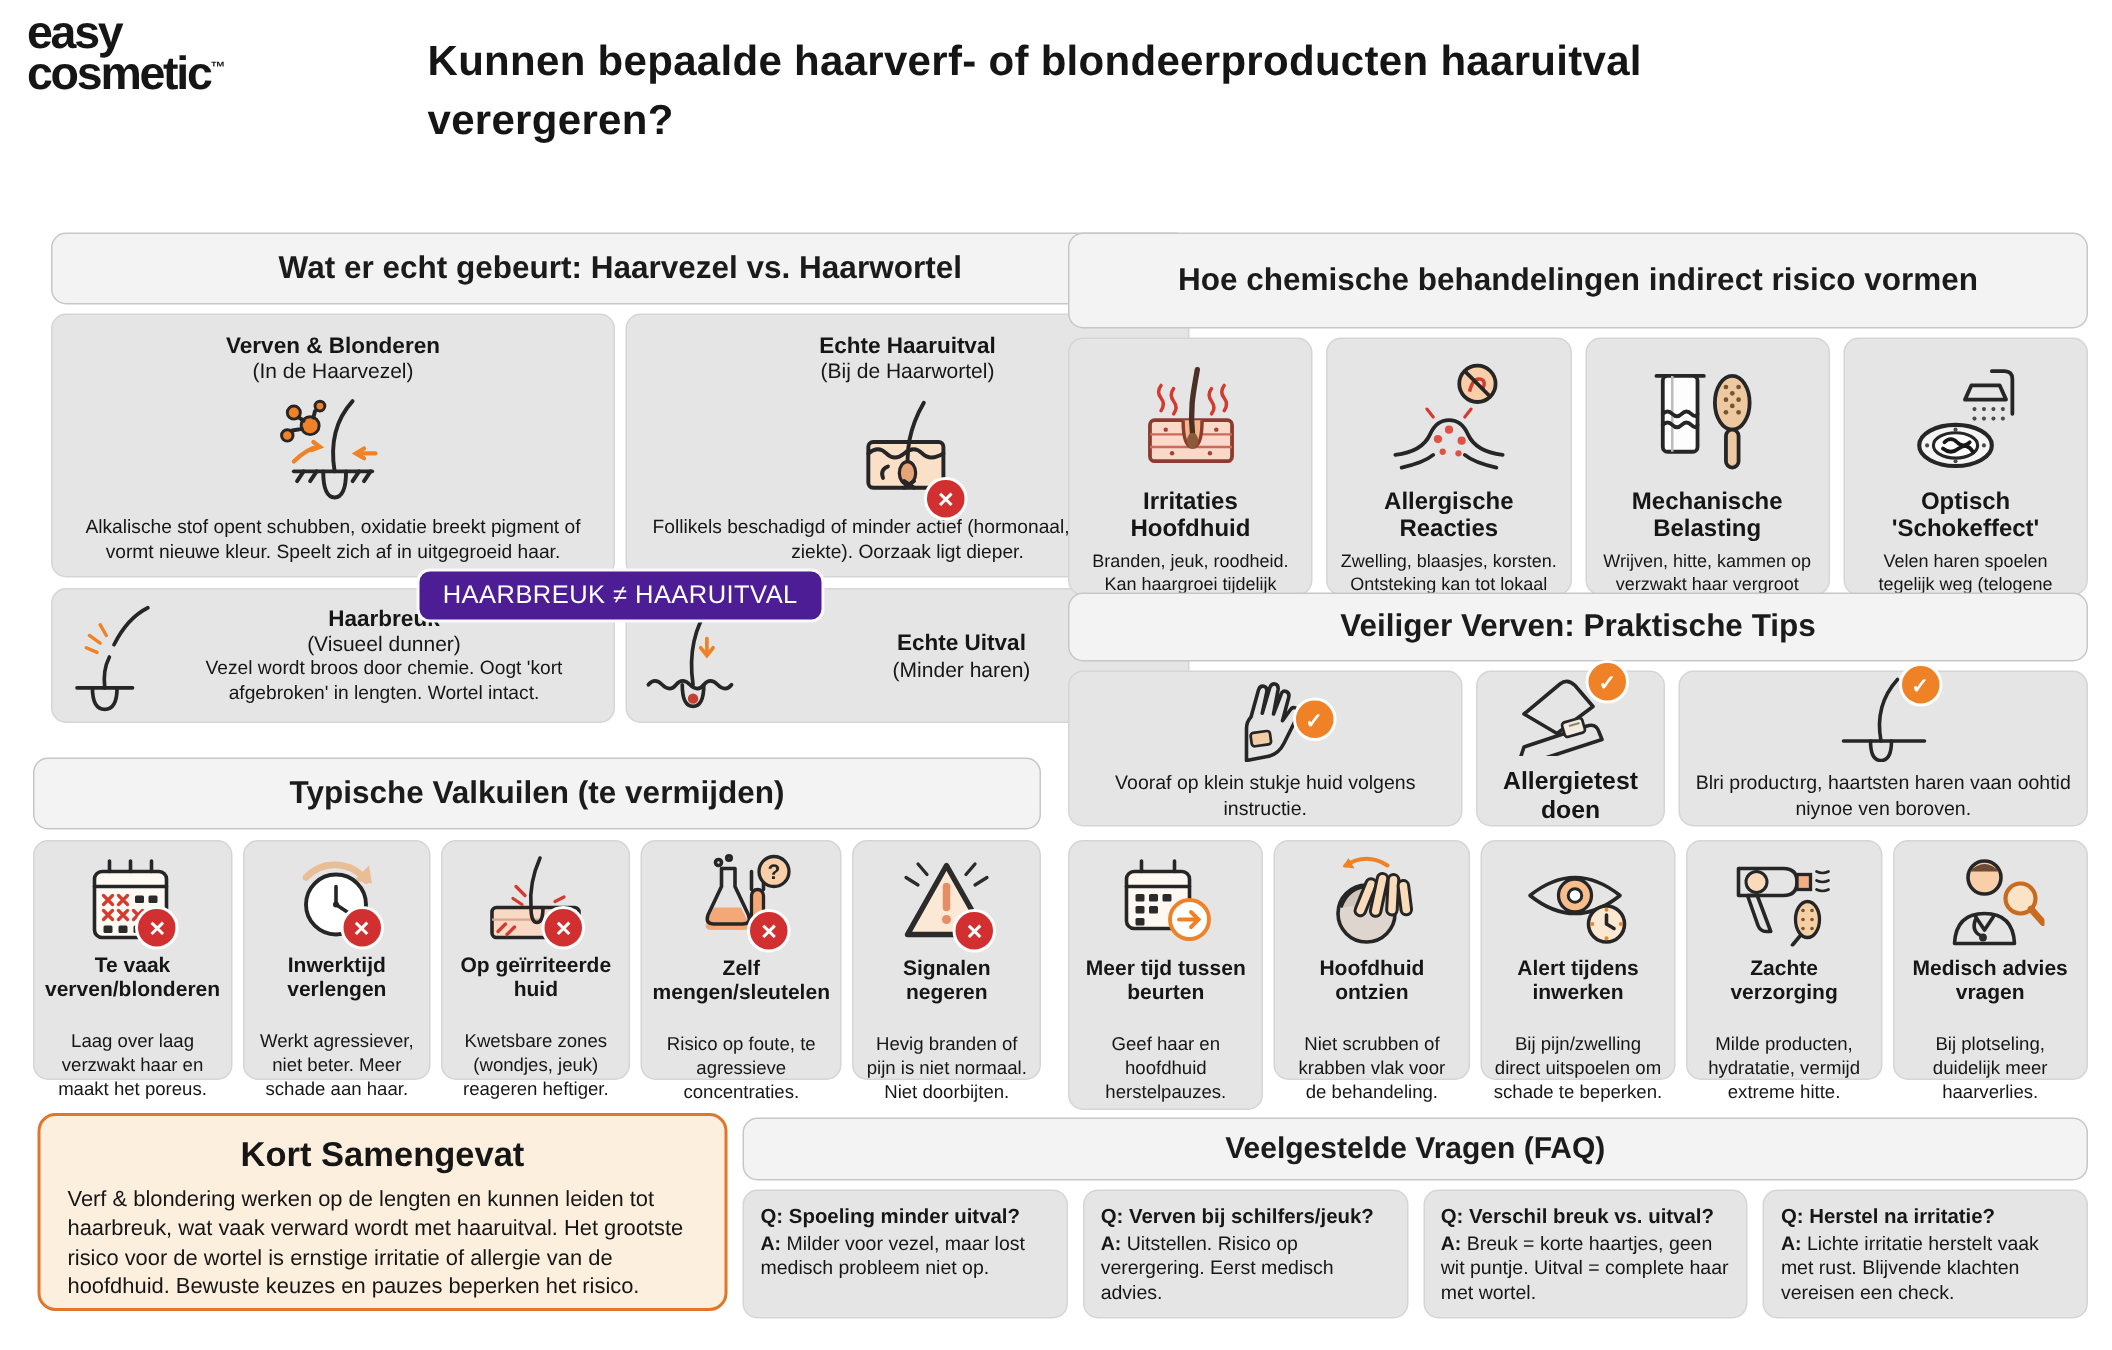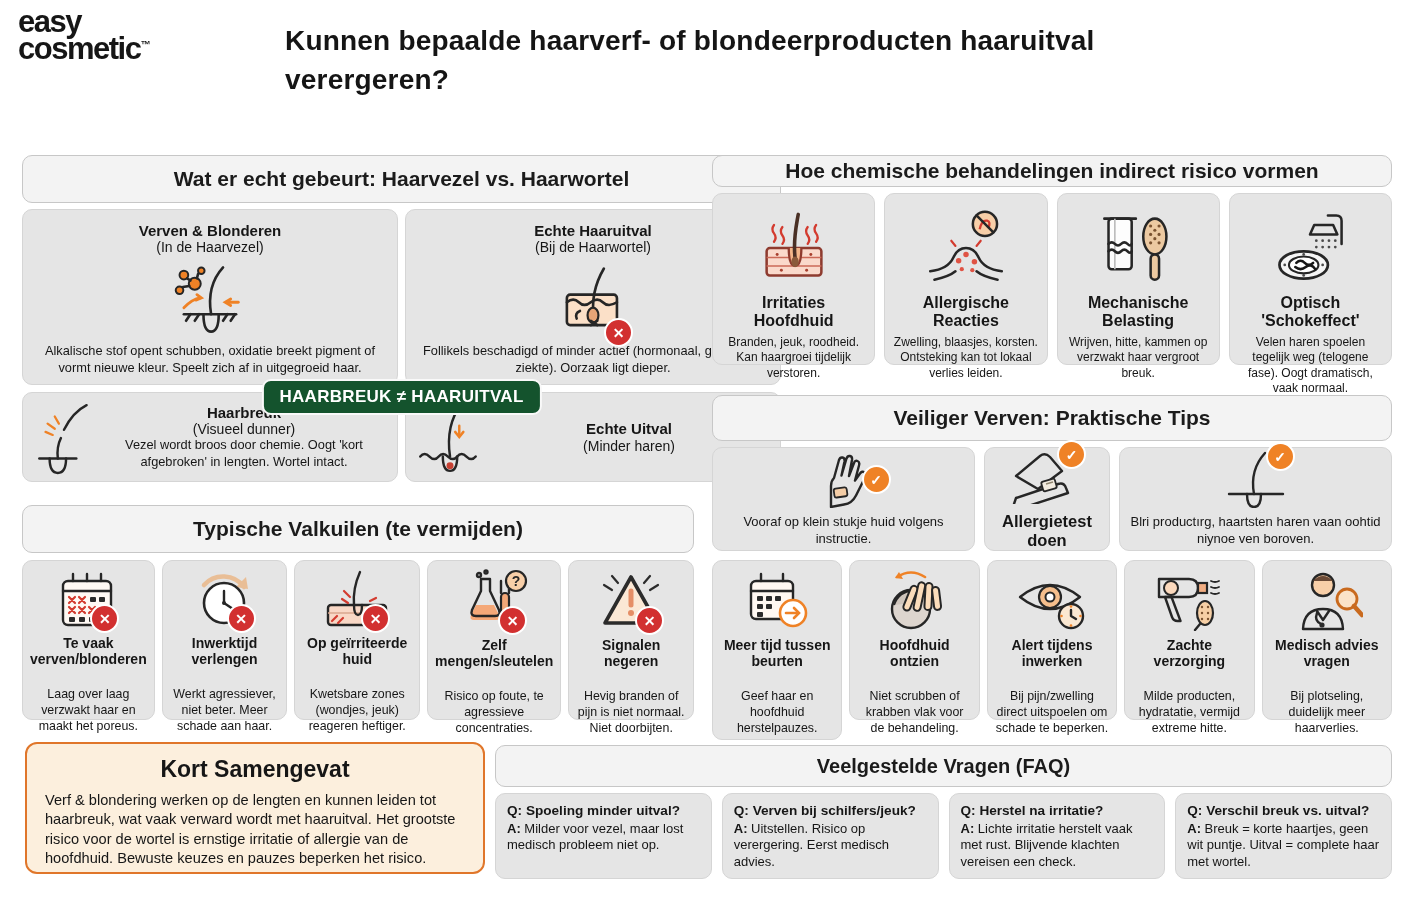--- a/index.html
+++ b/index.html
@@ -35,21 +35,21 @@
   .badge.br{right:2px;bottom:-4px;}
   .badge.tr{right:-2px;top:-8px;}
   .badge.mr{right:-12px;top:50%;margin-top:-14px;}
   
   .anatomy-grid{display:grid;grid-template-columns:1fr 1fr;gap:7px;margin-top:6px;}
   .anatomy-card{padding:12px 14px 8px;height:176px;justify-content:flex-start;}
   .anatomy-card .icon{flex:1;}
   .anatomy-small{height:90px;flex-direction:row;align-items:center;text-align:center;padding:6px 10px;gap:6px;}
   .anatomy-small .txt{flex:1;}
   .neq-badge{position:absolute;left:50%;transform:translateX(-50%);top:224px;
-      background:#14532d;color:#fff;font-weight:700;font-size:17px;letter-spacing:.3px;
+      background:#4c1d95;color:#fff;font-weight:400;font-size:17px;letter-spacing:.3px;
       padding:6px 16px;border-radius:9px;white-space:nowrap;z-index:5;
       border:2px solid #f9f9f9;}
   
   .tile{padding:8px 7px;}
   .tile .card-title{font-size:14px;margin-top:6px;}
   .tile .card-desc{font-size:12.4px;margin-top:20px;}
   .risk-card{padding:14px 8px 10px;height:172px;}
   .risk-card .card-title{font-size:16px;margin-top:10px;}
   .risk-card .card-desc{font-size:12px;margin-top:4px;}
   .tips-row1-card{height:104px;justify-content:center;padding:8px 10px;}
@@ -70,21 +70,21 @@
 </head>
 <body>
 
 <div class="abs brand" style="left:18px;top:10px;">
   <div class="l1">easy</div>
   <div class="l2"><span>cosmetic</span><sup>™</sup></div>
 </div>
 
 <div class="abs main-title" style="left:285px;top:22px;width:830px;">Kunnen bepaalde haarverf- of blondeerproducten haaruitval verergeren?</div>
 
-<div class="abs" style="left:22px;top:155px;width:759px;">
+<div class="abs" style="left:34px;top:155px;width:759px;">
   <div class="sec-header" style="height:48px;">Wat er echt gebeurt: Haarvezel vs. Haarwortel</div>
   <div class="neq-badge">HAARBREUK ≠ HAARUITVAL</div>
   <div class="anatomy-grid">
     <div class="card anatomy-card">
       <div class="card-title">Verven &amp; Blonderen</div>
       <div class="card-sub">(In de Haarvezel)</div>
       <div class="icon">
         <svg width="84" height="74" viewBox="0 0 76 68">
           <path class="ink" d="M14 48 H62"></path>
           <path class="ink" d="M20 48 l-4 6 M28 48 l-4 6 M54 48 l-4 6 M61 48 l-4 6" stroke-width="1.8"></path>
@@ -158,21 +158,21 @@
       </div>
       <div class="txt">
         <div class="card-title">Echte Uitval</div>
         <div class="card-sub">(Minder haren)</div>
       </div>
     </div>
   </div>
 </div>
 
 <div class="abs" style="left:712px;top:155px;width:680px;">
-  <div class="sec-header" style="height:32px;border-radius:10px;">Hoe chemische behandelingen indirect risico vormen</div>
+  <div class="sec-header" style="height:64px;border-radius:10px;">Hoe chemische behandelingen indirect risico vormen</div>
   <div style="display:grid;grid-template-columns:repeat(4,1fr);gap:9px;margin-top:6px;">
     <div class="card risk-card">
       <div class="icon">
         <svg width="80" height="76" viewBox="0 0 76 72">
           <rect x="12" y="38" width="52" height="26" rx="3" fill="#fad9cb" stroke="#8e3b2f" stroke-width="2.4"></rect>
           <path d="M12 47 h52 M12 55 h52" stroke="#cb6a58" stroke-width="1.5" fill="none"></path>
           <path d="M33 38 c0 13 2.5 17 6 17 s6 -4 6 -17" fill="#f3b68a" stroke="#8e3b2f" stroke-width="2.2"></path>
           <path d="M39 47 C37 30 40 18 42 6" stroke="#4a3025" stroke-width="3.4" fill="none" stroke-linecap="round"></path>
           <ellipse cx="39" cy="51" rx="3.5" ry="5" fill="#8a5a3b"></ellipse>
           <g stroke="#d33b2f" stroke-width="2.2" fill="none" stroke-linecap="round">
@@ -529,21 +529,21 @@
   <div class="faq-grid">
     <div class="card faq-card">
       <div class="faq-q"><span>Q:</span> <span>Spoeling minder uitval?</span></div>
       <div class="faq-a"><b>A:</b> <span>Milder voor vezel, maar lost medisch probleem niet op.</span></div>
     </div>
     <div class="card faq-card">
       <div class="faq-q"><span>Q:</span> <span>Verven bij schilfers/jeuk?</span></div>
       <div class="faq-a"><b>A:</b> <span>Uitstellen. Risico op verergering. Eerst medisch advies.</span></div>
     </div>
     <div class="card faq-card">
+      <div class="faq-q"><span>Q:</span> <span>Verschil breuk vs. uitval?</span></div>
+      <div class="faq-a"><b>A:</b> <span>Breuk = korte haartjes, geen wit puntje. Uitval = complete haar met wortel.</span></div>
+    </div>
+    <div class="card faq-card">
       <div class="faq-q"><span>Q:</span> <span>Herstel na irritatie?</span></div>
       <div class="faq-a"><b>A:</b> <span>Lichte irritatie herstelt vaak met rust. Blijvende klachten vereisen een check.</span></div>
     </div>
-    <div class="card faq-card">
-      <div class="faq-q"><span>Q:</span> <span>Verschil breuk vs. uitval?</span></div>
-      <div class="faq-a"><b>A:</b> <span>Breuk = korte haartjes, geen wit puntje. Uitval = complete haar met wortel.</span></div>
-    </div>
   </div>
 </div>
 
 </body></html>

